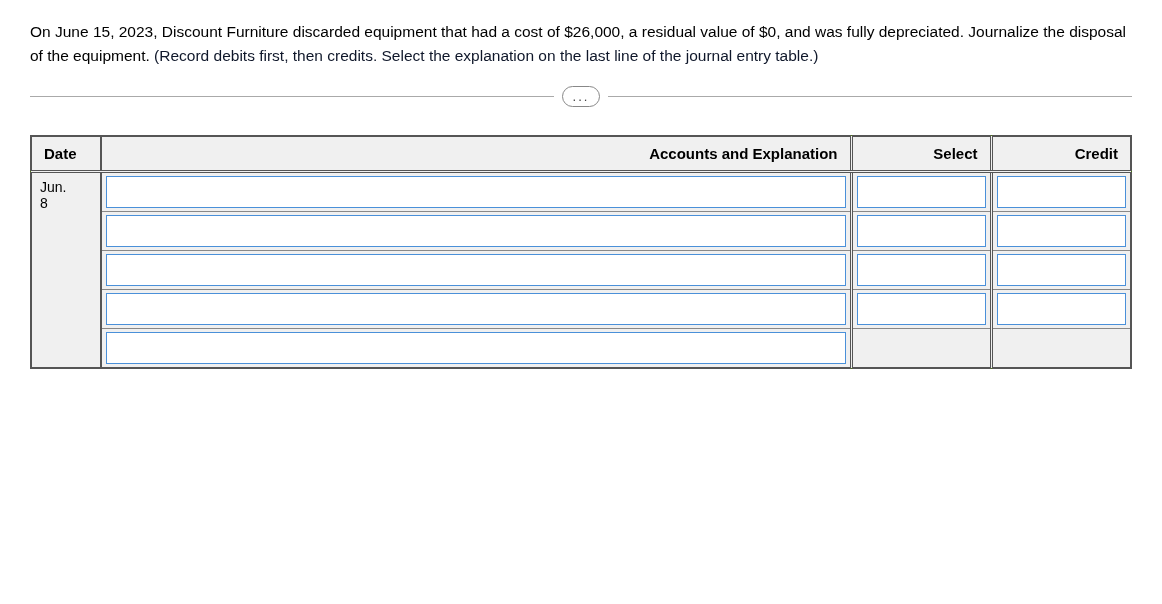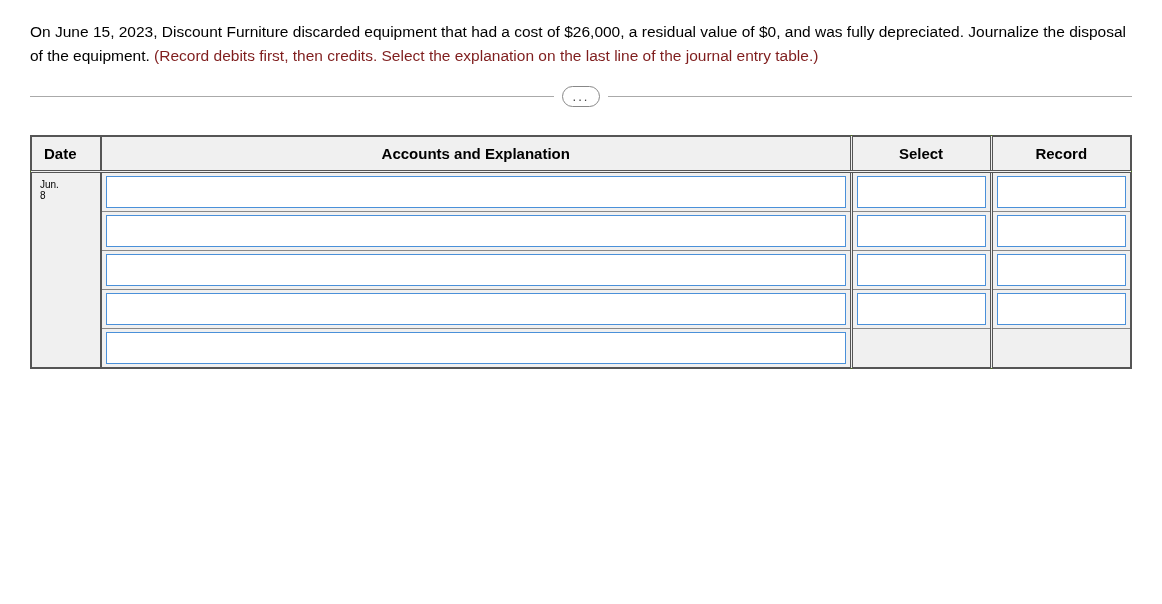--- a/index.html
+++ b/index.html
@@ -19,21 +19,21 @@
     }
 
     .problem-text {
       font-size: 15.5px;
       line-height: 1.55;
       margin-bottom: 18px;
       color: #000;
     }
 
     .instruction-green {
-      color: #7f1d1d;
+      color: #0f172a;
     }
 
     .divider-container {
       display: flex;
       align-items: center;
       margin: 10px 0 28px 0;
     }
 
     .divider-line {
       flex: 1;
@@ -89,21 +89,21 @@
 
     .journal-table td {
       border: 1px solid #888;
       padding: 0;
       background: #f0f0f0;
     }
 
     .journal-table td.date-cell {
       vertical-align: top;
       padding: 6px 8px;
-      font-size: 10px;
+      font-size: 14px;
       border-right: 2px solid #555;
       border-bottom: none;
       width: 70px;
     }
 
     .journal-table td.accounts-cell {
       padding: 3px 4px;
       border-right: 1px solid #888;
     }
 
@@ -126,20 +126,21 @@
       border: 1.5px solid #4a90d9;
       background: #fff;
       padding: 2px 6px;
       font-size: 14px;
       outline: none;
     }
 
     
     .journal-table thead tr th {
       border-bottom: 3px double #555;
+      text-align: right;
     }
 
     .date-group-cell {
       border-right: 2px solid #555 !important;
     }
   </style>
 </head>
 <body>
 
 <div>
@@ -152,21 +153,21 @@
     <div class="divider-ellipsis">...</div>
     <div class="divider-line"></div>
   </div>
 
   <table class="journal-table">
     <thead>
       <tr>
         <th class="date-col">Date</th>
         <th class="accounts-col">Accounts and Explanation</th>
         <th class="debit-col">Select</th>
-        <th class="credit-col">Record</th>
+        <th class="credit-col">Credit</th>
       </tr>
     </thead>
     <tbody>
       <tr>
         <td class="date-cell date-group-cell" rowspan="5">
           <div>Jun.</div>
           <div>8</div>
         </td>
         <td class="accounts-cell">
           <input type="text" class="input-field" style="">

